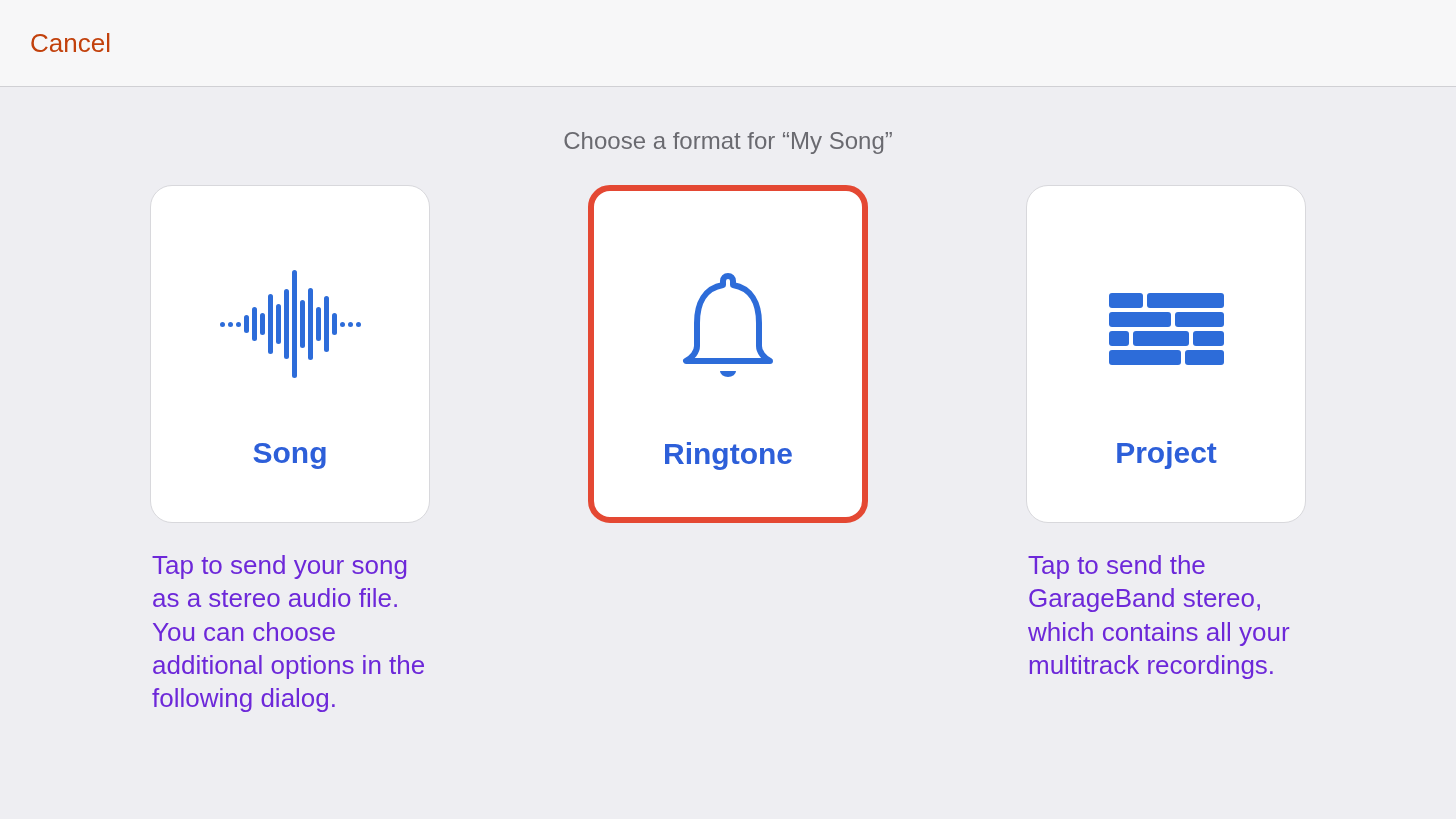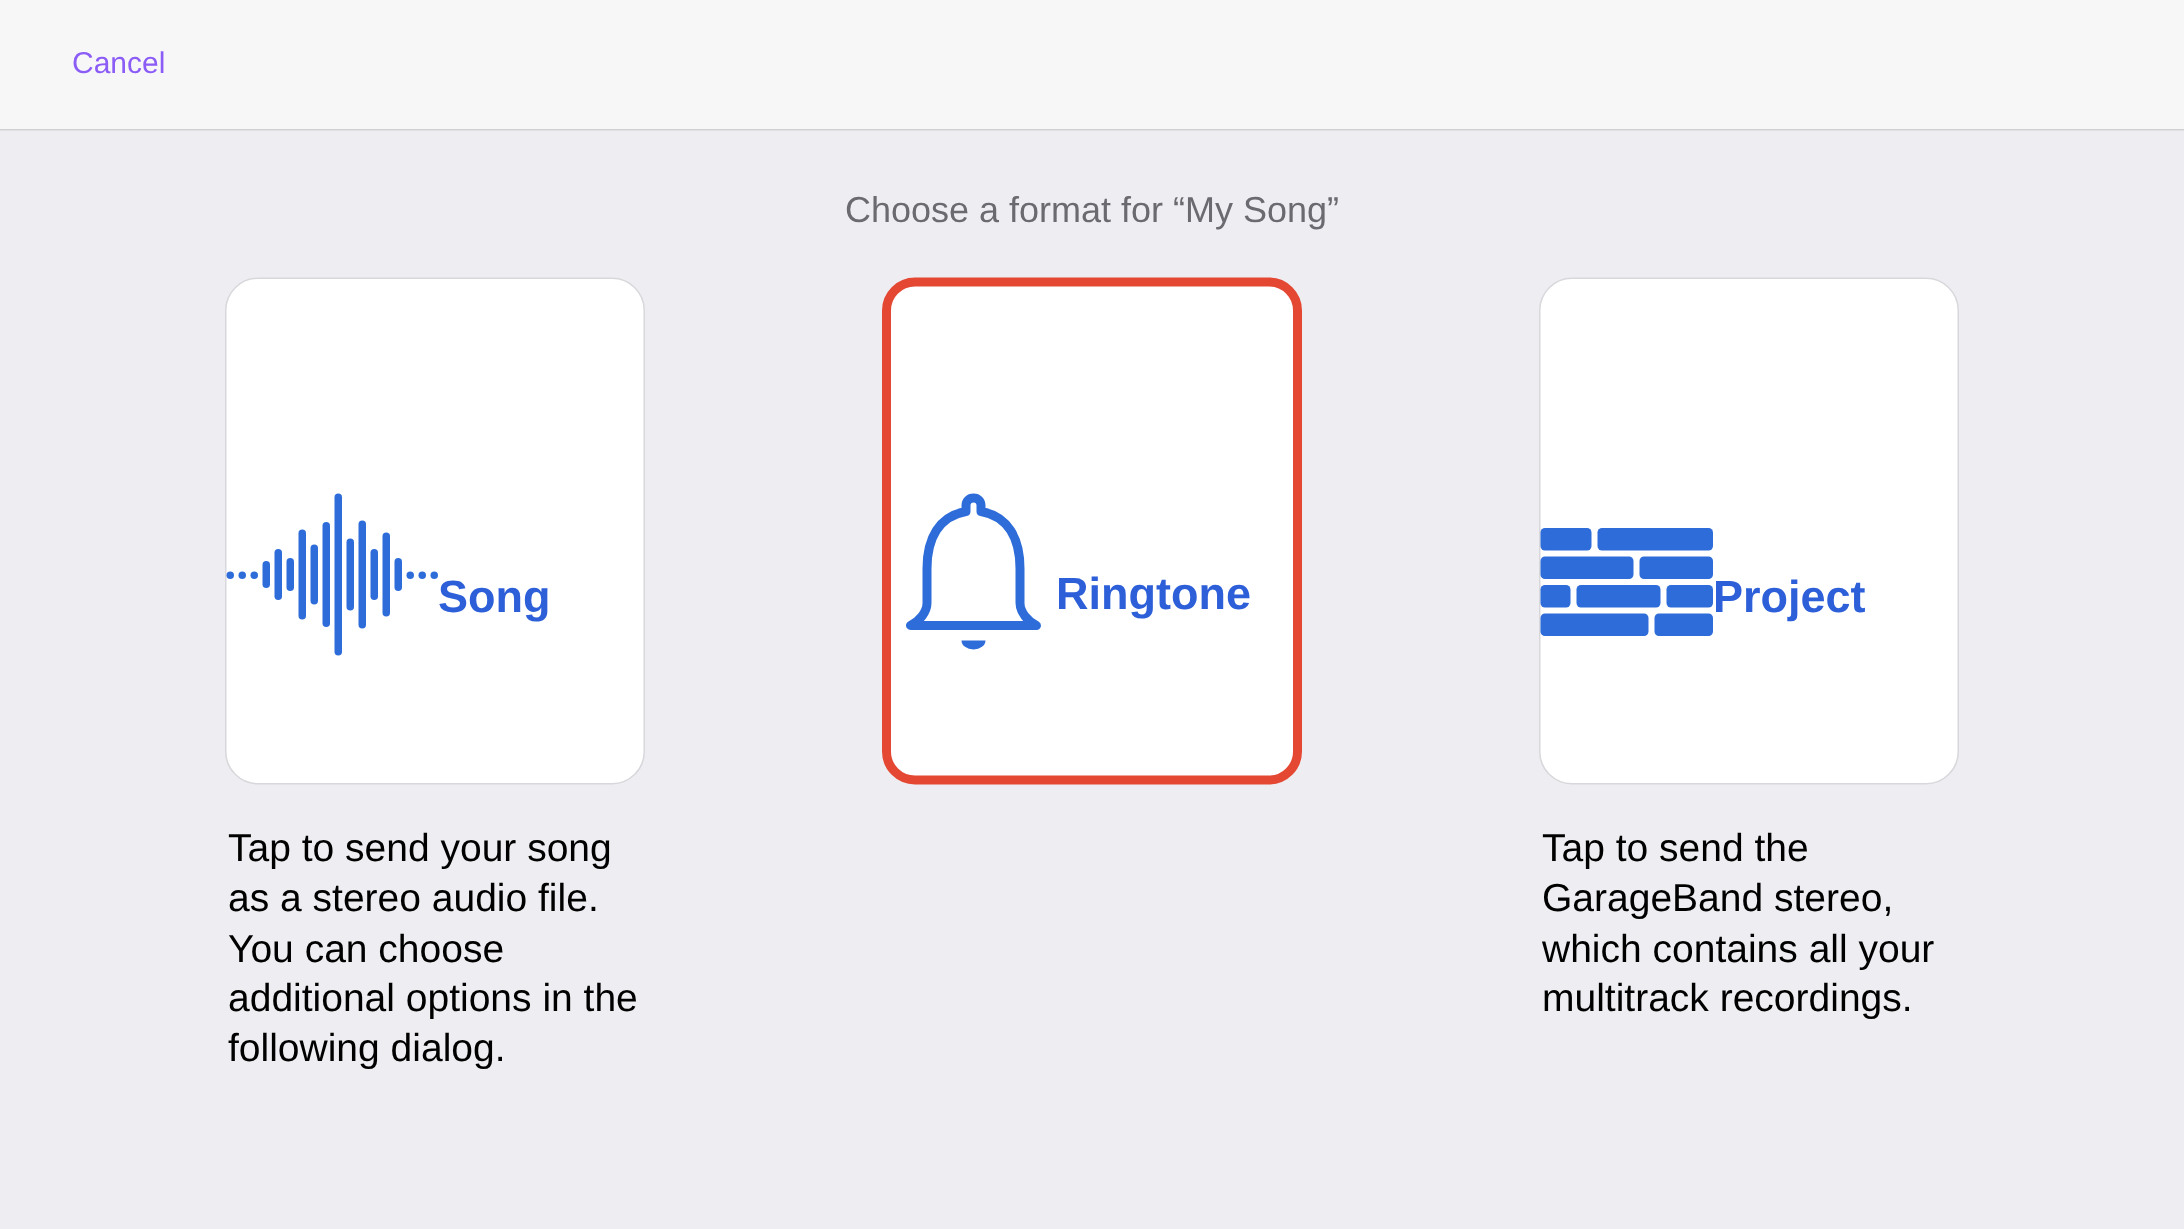--- a/index.html
+++ b/index.html
@@ -18,25 +18,25 @@
       background: #f7f7f8;
       height: 87px;
       border-bottom: 1px solid #d0d0d4;
       position: relative;
       display: flex;
       align-items: center;
       justify-content: center;
     }
     .cancel-btn {
       position: absolute;
-      left: 48px;
+      left: 30px;
       top: 50%;
       transform: translateY(-50%);
-      color: #8b5cf6;
-      font-size: 20px;
+      color: #c2410c;
+      font-size: 26px;
       font-weight: 400;
       background: none;
       border: none;
       cursor: pointer;
     }
     .page-title {
       font-size: 31px;
       font-weight: 700;
       color: #000;
     }
@@ -59,21 +59,21 @@
       flex-direction: column;
       width: 280px;
     }
     .card {
       width: 280px;
       height: 338px;
       background: #fff;
       border: 1.5px solid #d8d8dc;
       border-radius: 22px;
       display: flex;
-      flex-direction: row;
+      flex-direction: column;
       align-items: center;
       justify-content: flex-start;
       cursor: pointer;
       position: relative;
       padding-top: 58px;
     }
     .card.selected {
       border: 6px solid #e44833;
       padding-top: 54px;
     }
@@ -87,21 +87,21 @@
       font-size: 30px;
       font-weight: 700;
       color: #2d5fd9;
       margin-top: 32px;
     }
     .card.selected .card-title {
     }
     .card-desc {
       margin-top: 26px;
       font-size: 26px;
-      color: #000000;
+      color: #6d28d9;
       line-height: 1.28;
       font-weight: 400;
       padding: 0 2px;
     }
     
     .waveform {
       display: flex;
       align-items: center;
       gap: 3px;
       height: 110px;

